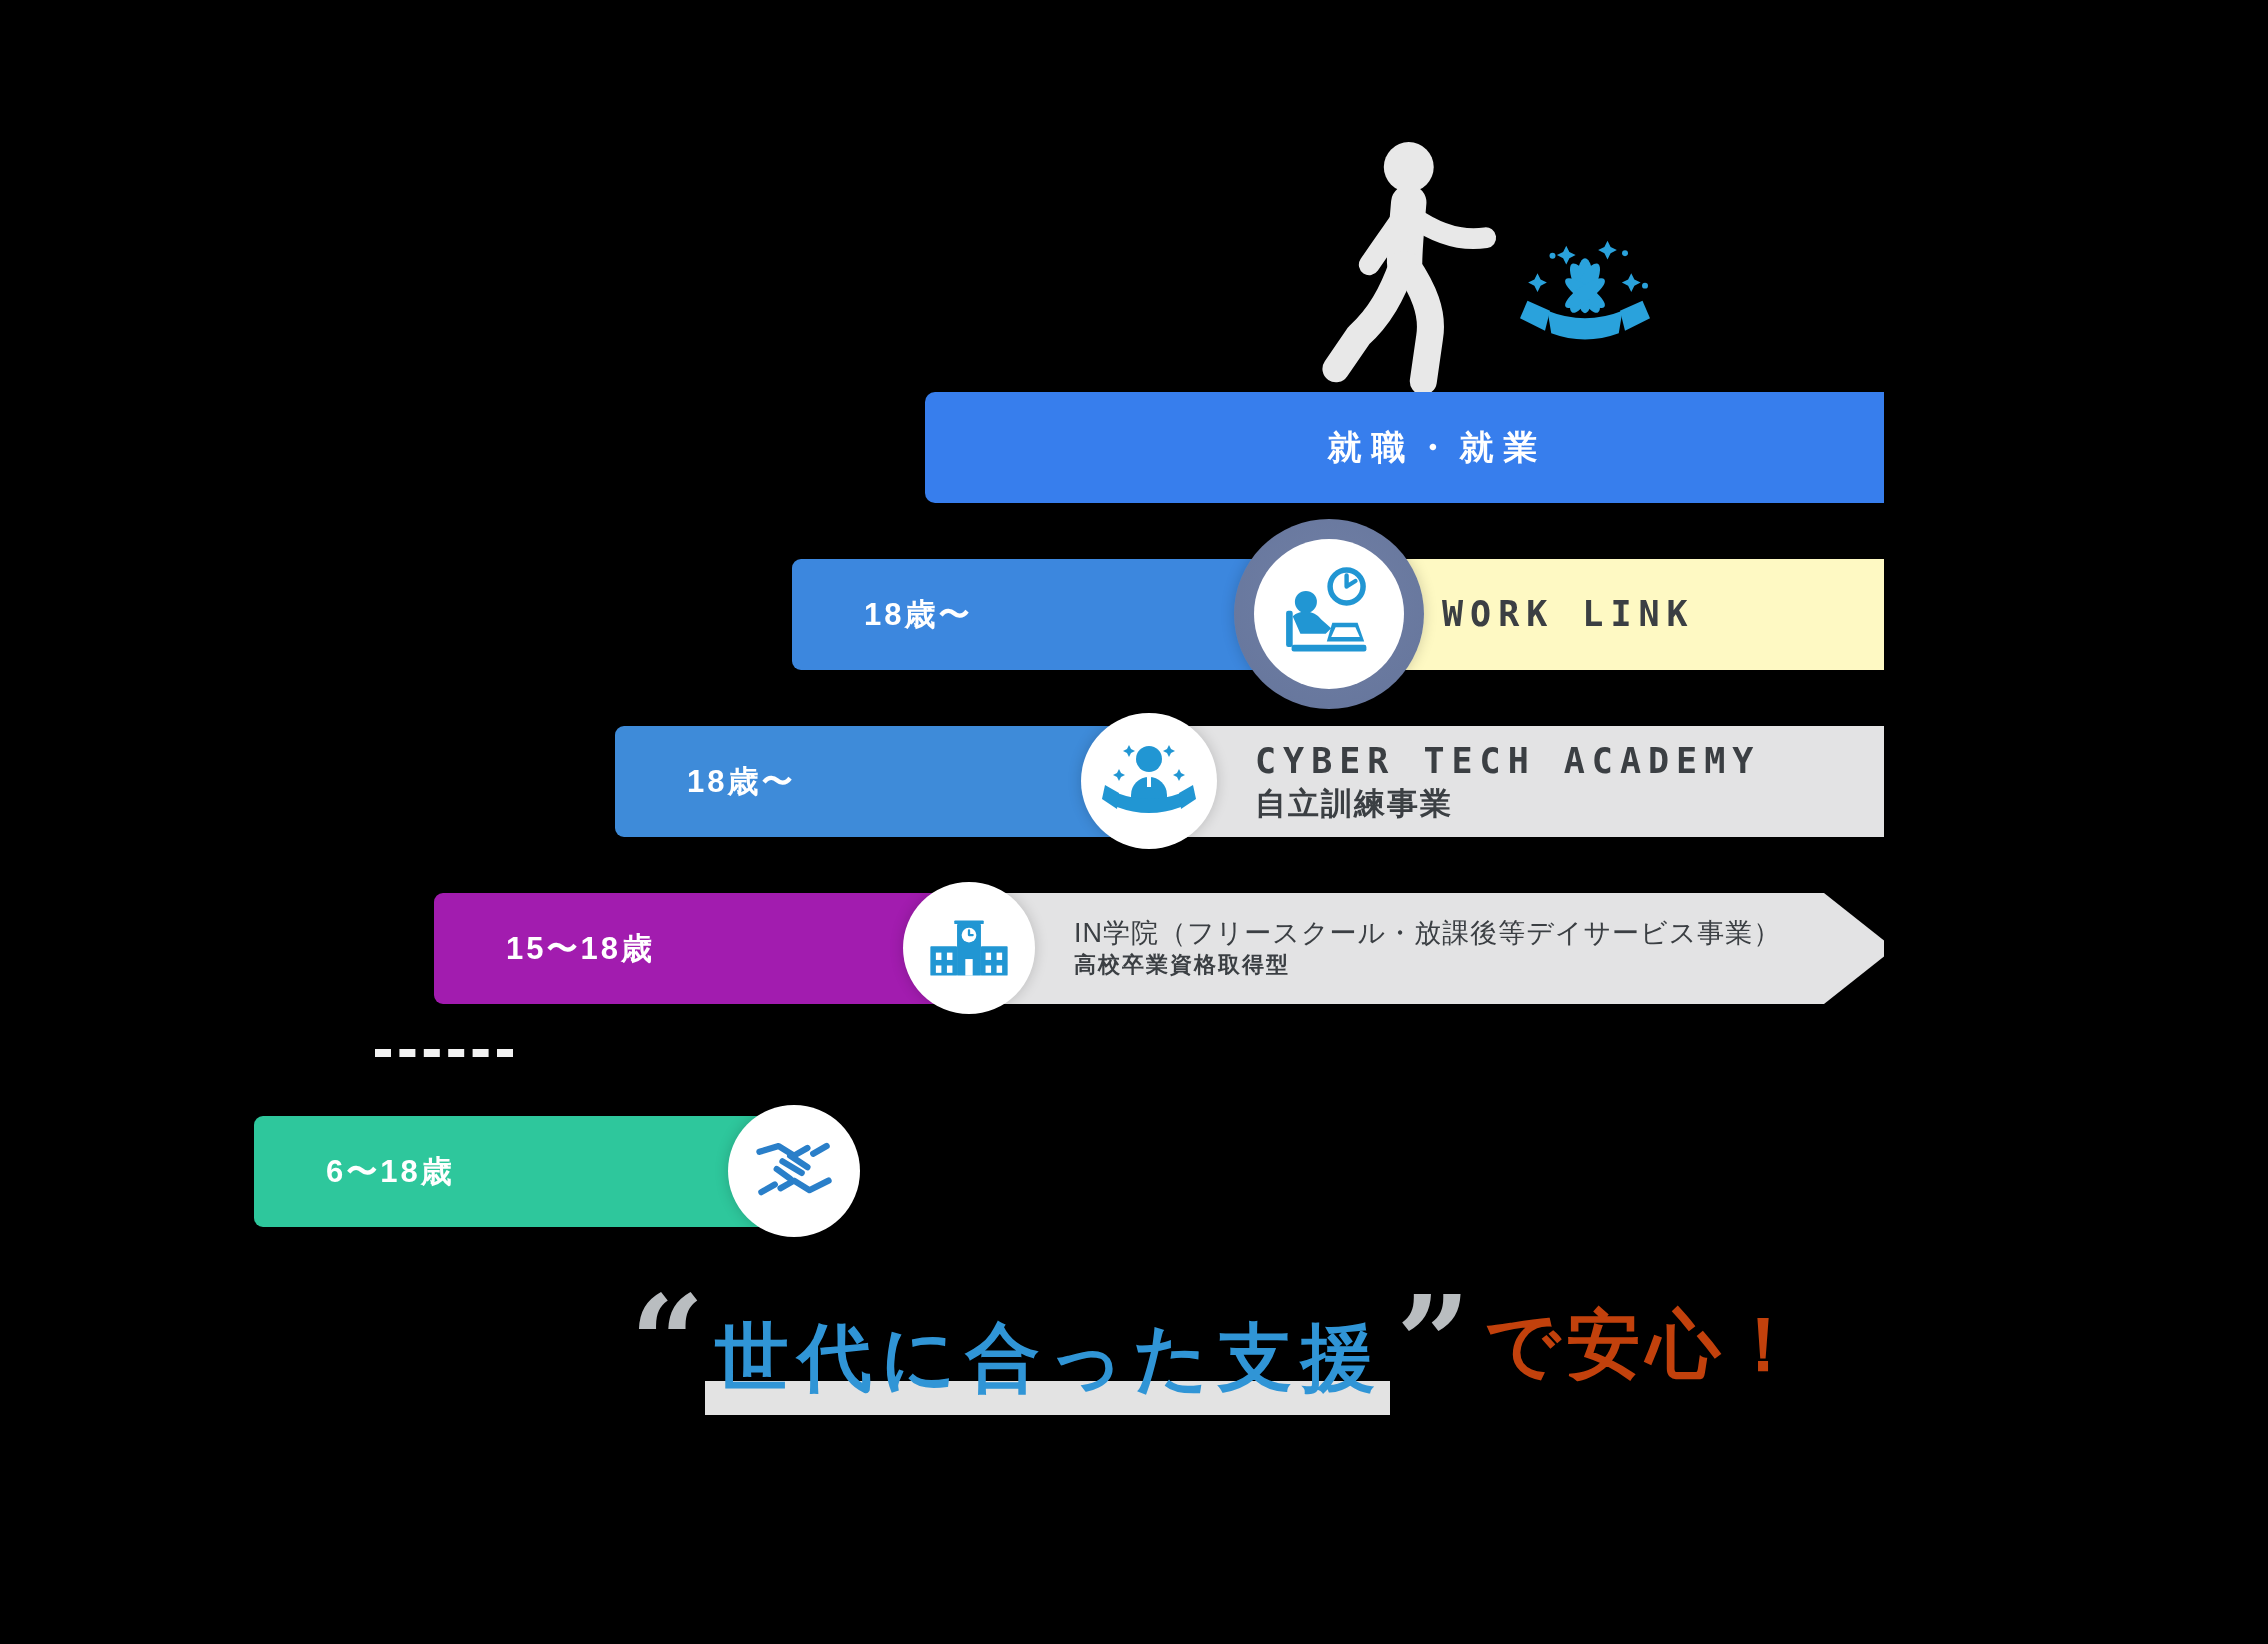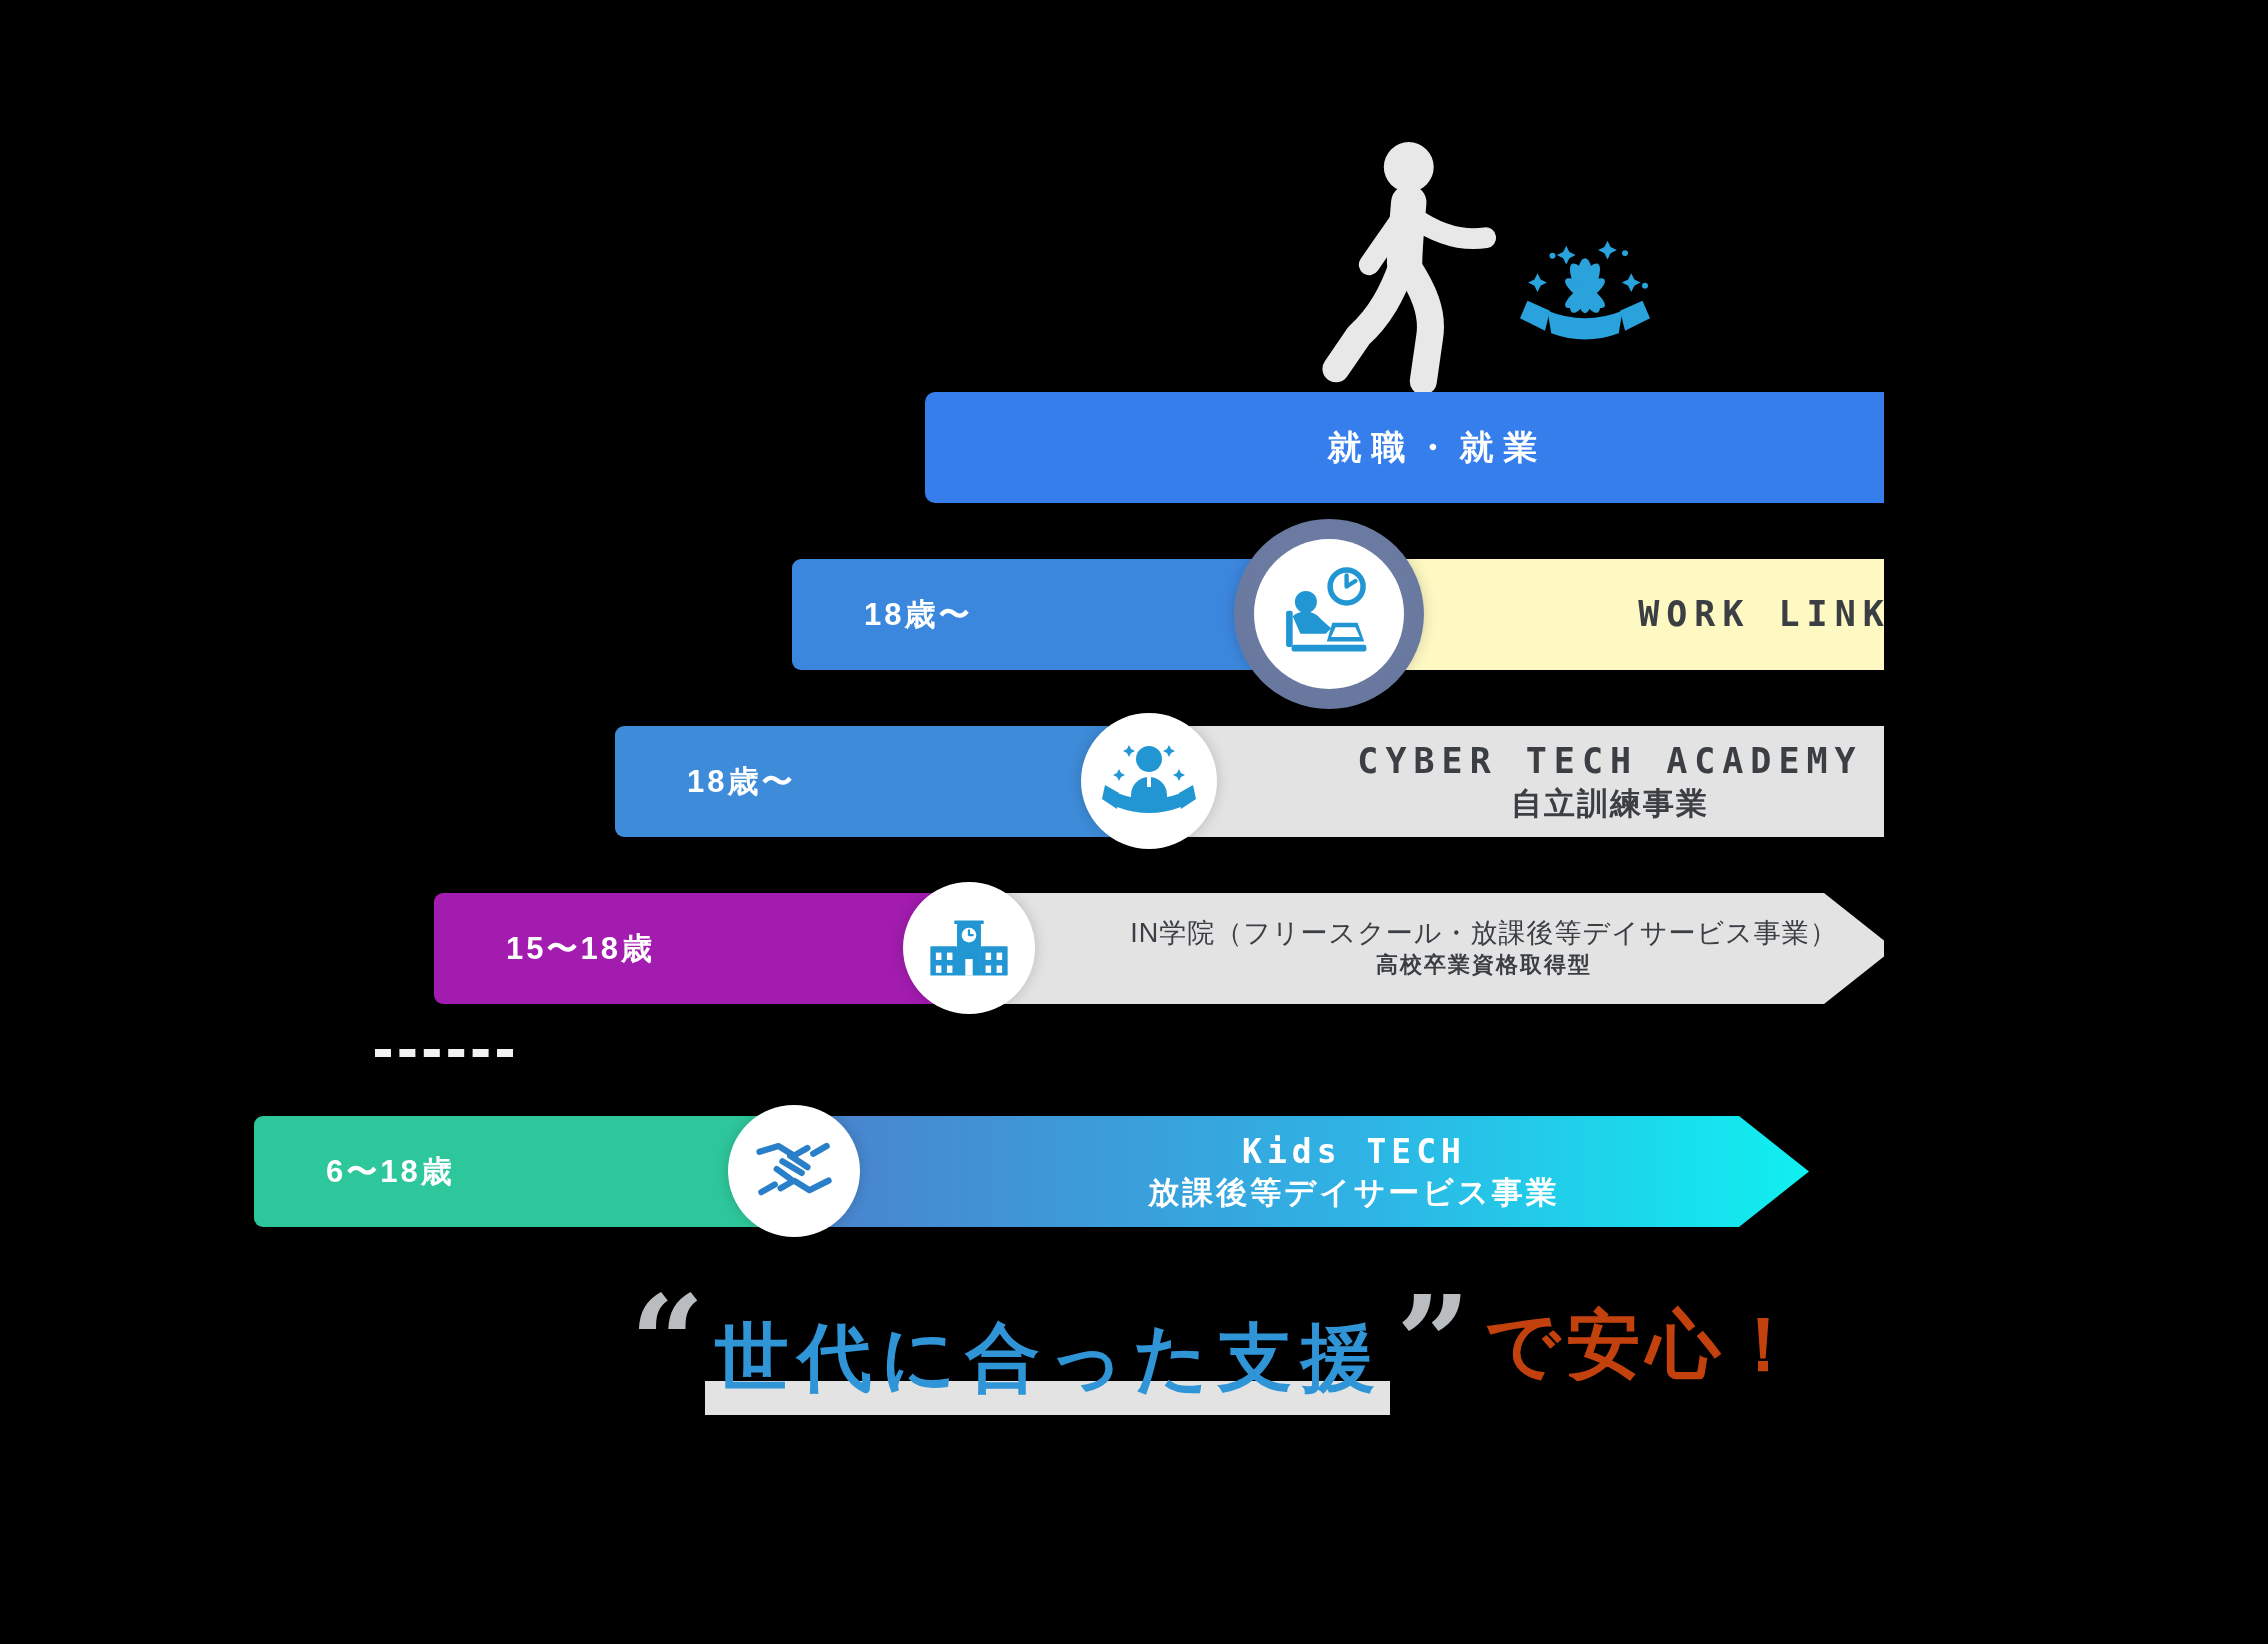--- a/index.html
+++ b/index.html
@@ -1,19 +1,18 @@
 <!DOCTYPE html>
 <html><head>
 <meta charset="utf-8">
 <style>
   html,body{margin:0;padding:0;background:#000;}
   .stage{
     position:relative;width:1884px;height:1644px;background:#000;overflow:hidden;
     font-family:"Liberation Sans","DejaVu Sans",sans-serif;
-    text-align:center;
   }
   
   .top-figure{position:absolute;left:1300px;top:140px;width:420px;height:270px;}
   .person-svg{position:absolute;left:0;top:0;}
   .crown-svg{position:absolute;left:210px;top:95px;}
 
   
   .bar1{
     position:absolute;left:925px;top:392px;width:1095px;height:111px;
     background:#377eed;border-radius:10px 0 0 10px;
@@ -226,24 +225,20 @@
           <rect x="80" y="69" width="6" height="8" fill="#fff"></rect>
         </g>
       </svg>
     </div>
   </div>
 
   <div class="row row5">
     <div class="agebar">
       <span class="age-label">6〜18歳</span>
     </div>
-    <div class="arrowbar">
-      <div class="bar-title">Kids TECH</div>
-      <div class="bar-sub">放課後等デイサービス事業</div>
-    </div>
     <div class="circle">
       <svg width="96" height="96" viewBox="0 0 100 100">
         <g fill="none" stroke="#2a7fc9" stroke-width="6.5" stroke-linecap="round" stroke-linejoin="round">
           <path d="M14,30 L34,24 L50,34 L64,26"></path>
           <path d="M86,60 L66,70 L50,60 L36,68"></path>
           <path d="M38,40 L58,52"></path>
           <path d="M46,34 L64,46"></path>
           <path d="M32,48 L46,58"></path>
           <path d="M70,32 L84,24"></path>
           <path d="M16,72 L30,64"></path>

